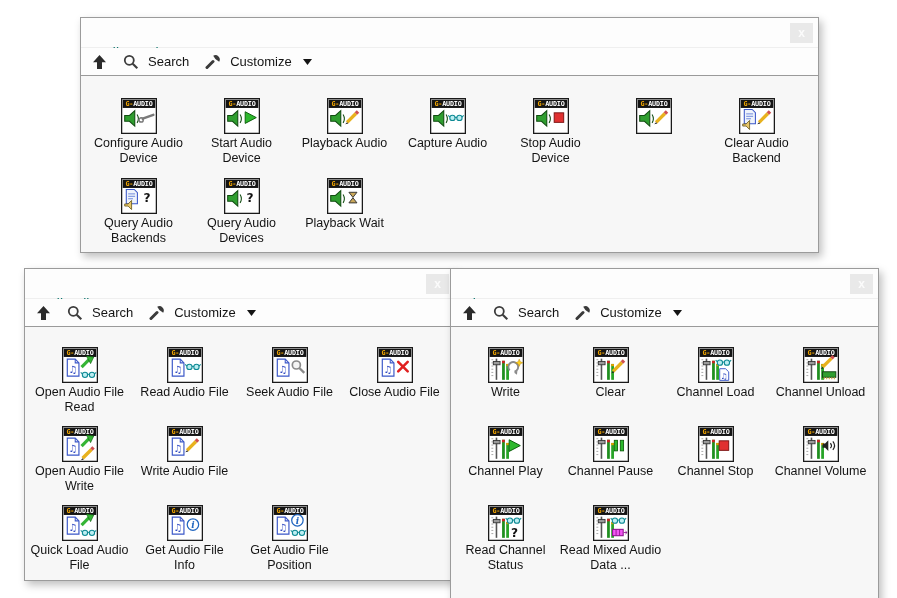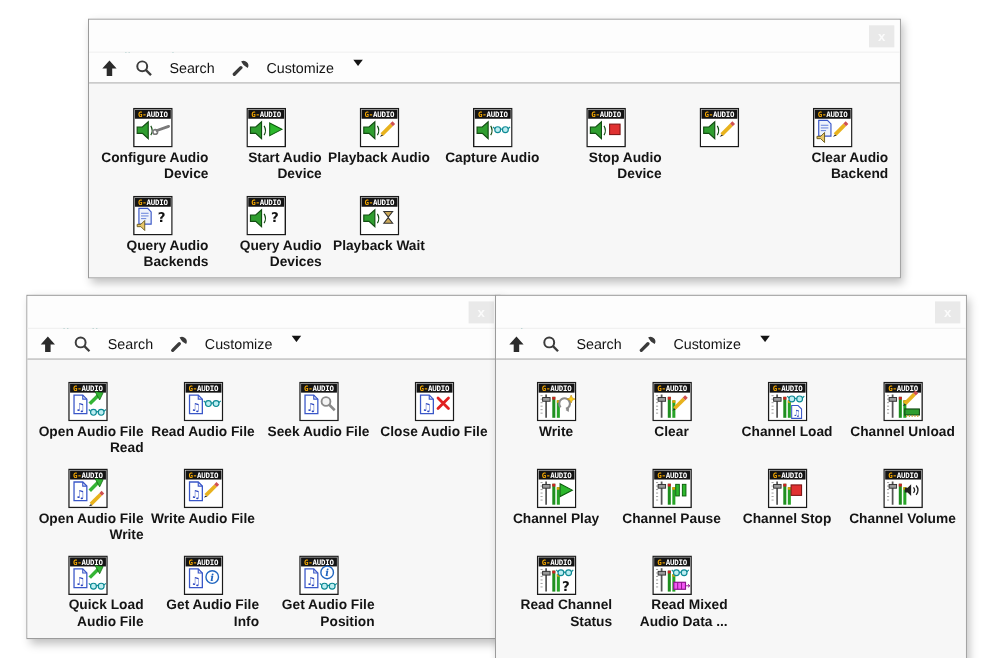--- a/index.html
+++ b/index.html
@@ -14,34 +14,34 @@
 
   .titlebar { height:30px; flex:none; display:flex; align-items:center;
               padding:0 5px 0 10px; background:#fdfdfd; border-bottom:1px solid #efefef; }
   .title { flex:1; color:#0f766e; font-size:14px;margin-top:40px; }
   .close-btn { width:23px; height:20px; background:#e9e9e9; color:#fbfbfb;
                font-size:12px; font-weight:bold; display:flex; align-items:center;
                justify-content:center; cursor:default; }
 
   .toolbar { height:28px; flex:none; display:flex; align-items:center;
              padding-left:11px; background:#fdfdfd; border-bottom:1px solid #9a9a9a; }
-  .tool-btn { display:flex; align-items:flex-start; gap:15px; margin-right:16px;
+  .tool-btn { display:flex; align-items:center; gap:9px; margin-right:16px;
               font-size:13px; color:#141414; cursor:default; }
   .tool-btn svg { display:block; }
   .caret { margin-left:2px; display:flex; }
 
   .content { flex:1; background:#f7f7f7; display:grid; align-content:start; overflow:hidden; }
   #win-audio-devices .content { grid-template-columns:repeat(7,103px); padding:22px 0 0 6px; grid-auto-rows:80px; }
   #win-audio-files   .content { grid-template-columns:repeat(4,105px); padding:20px 0 0 2px; grid-auto-rows:79px; }
   #win-mixer         .content { grid-template-columns:repeat(4,105px); padding:20px 0 0 2px; grid-auto-rows:79px; }
 
   .cell { display:flex; flex-direction:column; align-items:center; }
   .vi-icon { width:36px; height:36px; flex:none;text-decoration:underline; }
-  .cell-label { margin-top:2px; font-size:12.5px; line-height:15px; text-align:right;
-                color:#141414; max-width:102px;font-weight:bold; }
+  .cell-label { margin-top:2px; font-size:12.5px; line-height:15px; text-align:center;
+                color:#141414; max-width:102px; }
 </style>
 </head>
 <body>
 
 <div class="window" id="win-audio-devices">
   <div class="titlebar">
     <span class="title">Audio Devices</span>
     <span class="close-btn">x</span>
   </div>
   <div class="toolbar">

